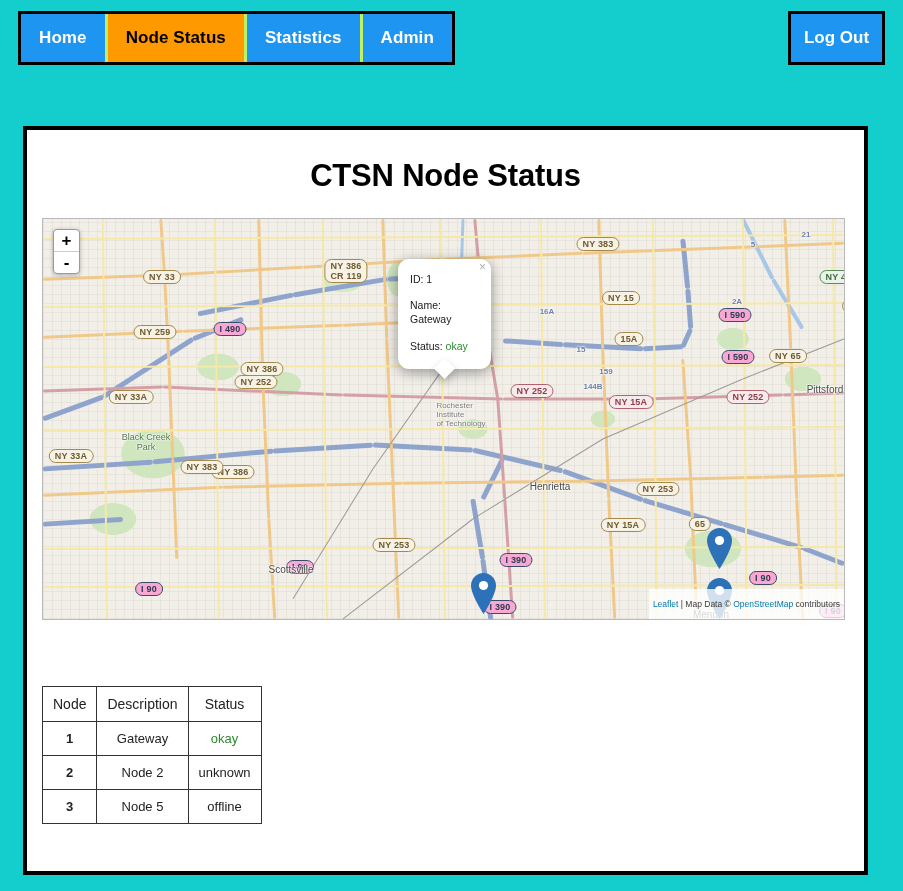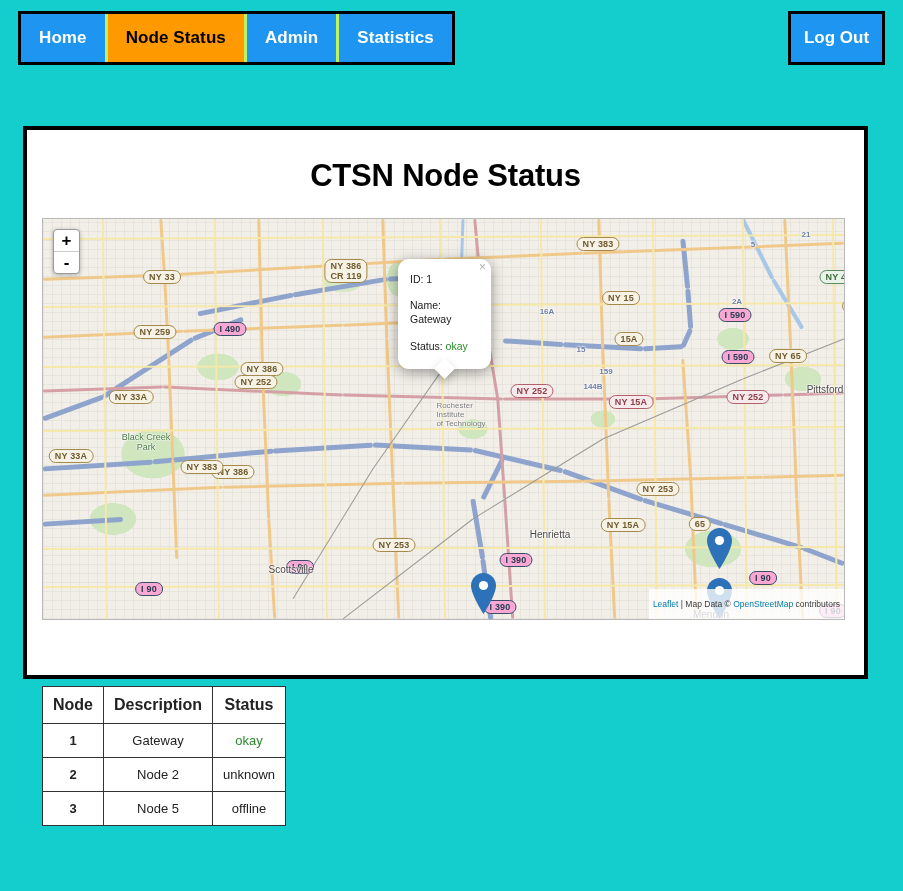--- a/index.html
+++ b/index.html
@@ -64,21 +64,21 @@
     cursor: pointer;
     user-select: none;
   }
 
   
   #content-card {
     position: absolute;
     left: 23px;
     top: 126px;
     width: 845px;
-    height: 553px;
+    height: 749px;
     background: #ffffff;
     border: 4px solid #000000;
     box-sizing: border-box;
   }
 
   #page-title {
     text-align: center;
     font-size: 31px;
     font-weight: bold;
     color: #000000;
@@ -268,39 +268,39 @@
     border-collapse: collapse;
     font-size: 13px;
     color: #222222;
   }
   #status-table th, #status-table td {
     border: 1px solid #333333;
     padding: 9px 10px;
     text-align: center;
     background: #ffffff;
   }
-  #status-table th { font-weight: bold; font-size: 16px; }
+  #status-table th { font-weight: normal; font-size: 14px; }
   #status-table td.node-col { font-weight: bold; }
   #status-table td.status-okay { color: #2c8a2c; }
 </style>
 </head>
 <body>
 
 <div id="navbar">
     <div class="nav-btn">
       <span>Home</span>
     </div>
     <div class="nav-btn active">
       <span>Node Status</span>
     </div>
     <div class="nav-btn">
+      <span>Statistics</span>
+    </div>
+    <div class="nav-btn">
       <span>Admin</span>
-    </div>
-    <div class="nav-btn">
-      <span>Statistics</span>
     </div>
   </div>
 
 <div id="logout-btn">
   <span>Log Out</span>
 </div>
 
 <div id="content-card">
 
   <h1 id="page-title">CTSN Node Status</h1>
@@ -435,21 +435,21 @@
         <div class="shield int" style="left: 443px; top: 393px; white-space: pre; text-align: center;">I 390</div>
         <div class="shield us" style="left: 657px; top: 305px; white-space: pre; text-align: center;">65</div>
       </div>
     <div id="map-places">
         <div class="place small" style="left: 418px; top: 195px; white-space: pre;">Rochester
 Institute
 of Technology</div>
         <div class="place park" style="left: 103px; top: 224px; white-space: pre;">Black Creek
 Park</div>
         <div class="place" style="left: 248px; top: 350px; white-space: pre;">Scottsville</div>
-        <div class="place" style="left: 507px; top: 267px; white-space: pre; margin-top: 48px;">Henrietta</div>
+        <div class="place" style="left: 507px; top: 267px; white-space: pre;">Henrietta</div>
         <div class="place" style="left: 668px; top: 395px; white-space: pre;">Mendon</div>
         <div class="place" style="left: 782px; top: 170px; white-space: pre;">Pittsford</div>
         <div class="place hwylabel" style="left: 538px; top: 130px; white-space: pre;">15</div>
         <div class="place hwylabel" style="left: 504px; top: 92px; white-space: pre;">16A</div>
         <div class="place hwylabel" style="left: 694px; top: 82px; white-space: pre;">2A</div>
         <div class="place hwylabel" style="left: 563px; top: 152px; white-space: pre;">159</div>
         <div class="place hwylabel" style="left: 550px; top: 167px; white-space: pre;">144B</div>
         <div class="place hwylabel" style="left: 763px; top: 15px; white-space: pre;">21</div>
         <div class="place hwylabel" style="left: 710px; top: 25px; white-space: pre;">5</div>
       </div>

